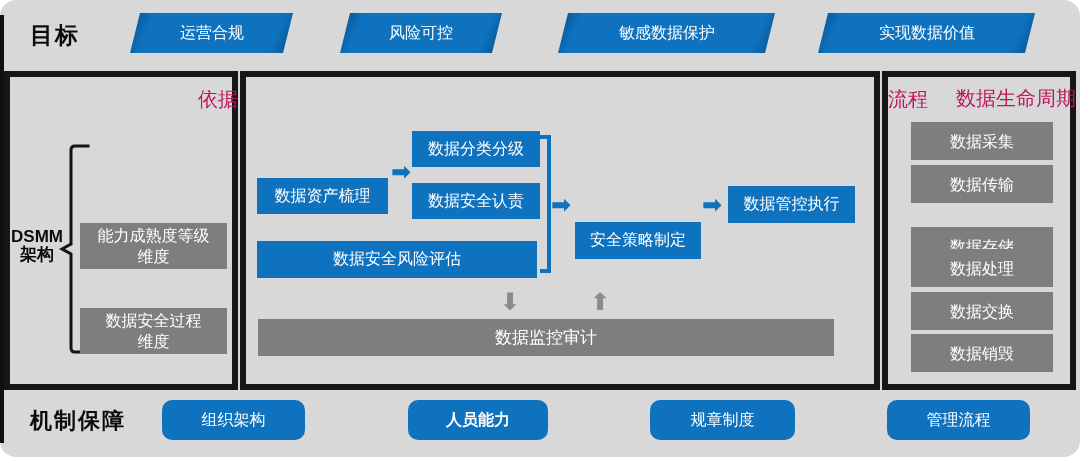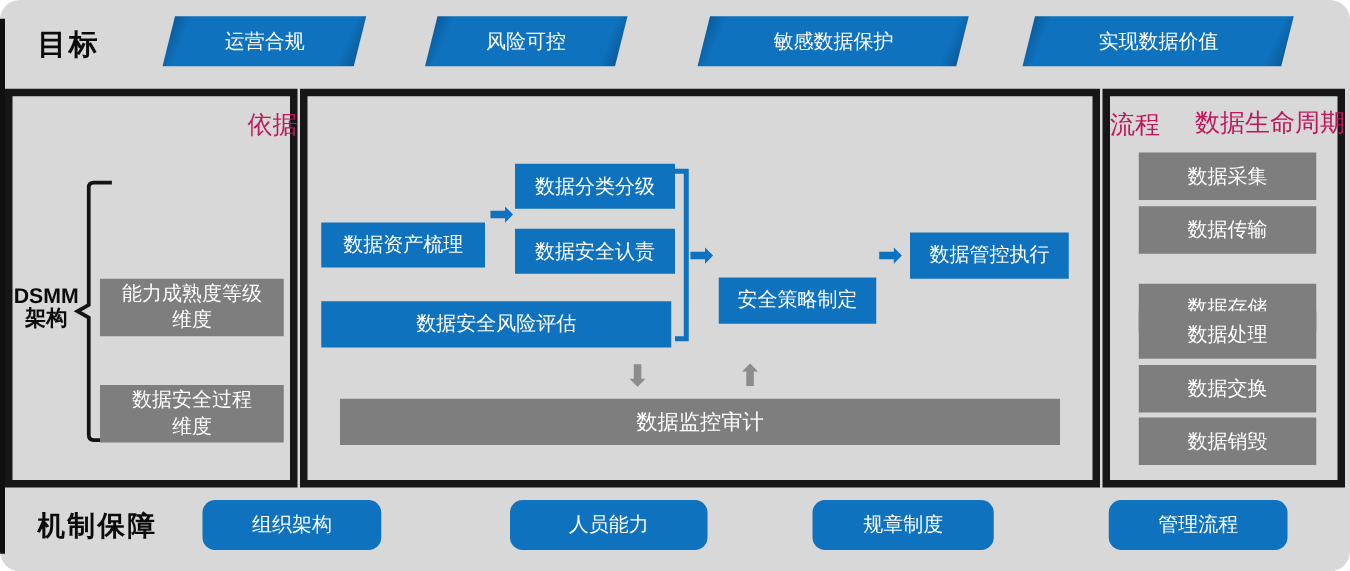--- a/index.html
+++ b/index.html
@@ -60,39 +60,39 @@
   .basis-box2{left:80px;top:223px;width:147px;height:46px;}
   .basis-box3{left:80px;top:308px;width:147px;height:46px;}
 
   
   .node-asset{left:257px;top:154px;width:131px;height:36px;margin-top:24px;}
   .node-classify{left:412px;top:131px;width:128px;height:36px;}
   .node-resp{left:412px;top:183px;width:128px;height:36px;}
   .node-risk{left:257px;top:241px;width:280px;height:37px;}
   .node-policy{left:575px;top:186px;width:126px;height:37px;margin-top:36px;}
   .node-exec{left:728px;top:186px;width:127px;height:37px;}
-  .monitor-bar{left:258px;top:319px;width:576px;height:37px;font-size:17px;margin-left:14px;}
+  .monitor-bar{left:258px;top:319px;width:576px;height:37px;font-size:17px;}
 
   .flow-arrow{font-size:24px;line-height:24px;color:#0e72bf;font-weight:bold;}
   .arrow-1{left:391px;top:160px;}
   .arrow-2{left:551px;top:193px;}
   .arrow-3{left:702px;top:193px;}
   .vert-arrow{font-size:24px;line-height:24px;color:#8c8c8c;font-weight:bold;}
   .arrow-down{left:500px;top:290px;}
   .arrow-up{left:590px;top:290px;}
 
   
   .life-box{left:911px;width:142px;height:38px;}
   .life-0{top:122px;} .life-1{top:165px;} .life-2{top:207px;margin-top:20px;}
   .life-3{top:249px;} .life-4{top:292px;} .life-5{top:334px;}
 
   
   .mech-btn{top:400px;height:40px;border-radius:10px;}
   .mech-0{left:162px;width:143px;}
-  .mech-1{left:408px;width:158px;}
+  .mech-1{left:408px;width:140px;font-weight:bold;}
   .mech-2{left:650px;width:145px;}
   .mech-3{left:887px;width:143px;}
 </style>
 </head>
 <body>
 
 <div id="app">
 
   <div class="abs edge-strip"></div>
 

